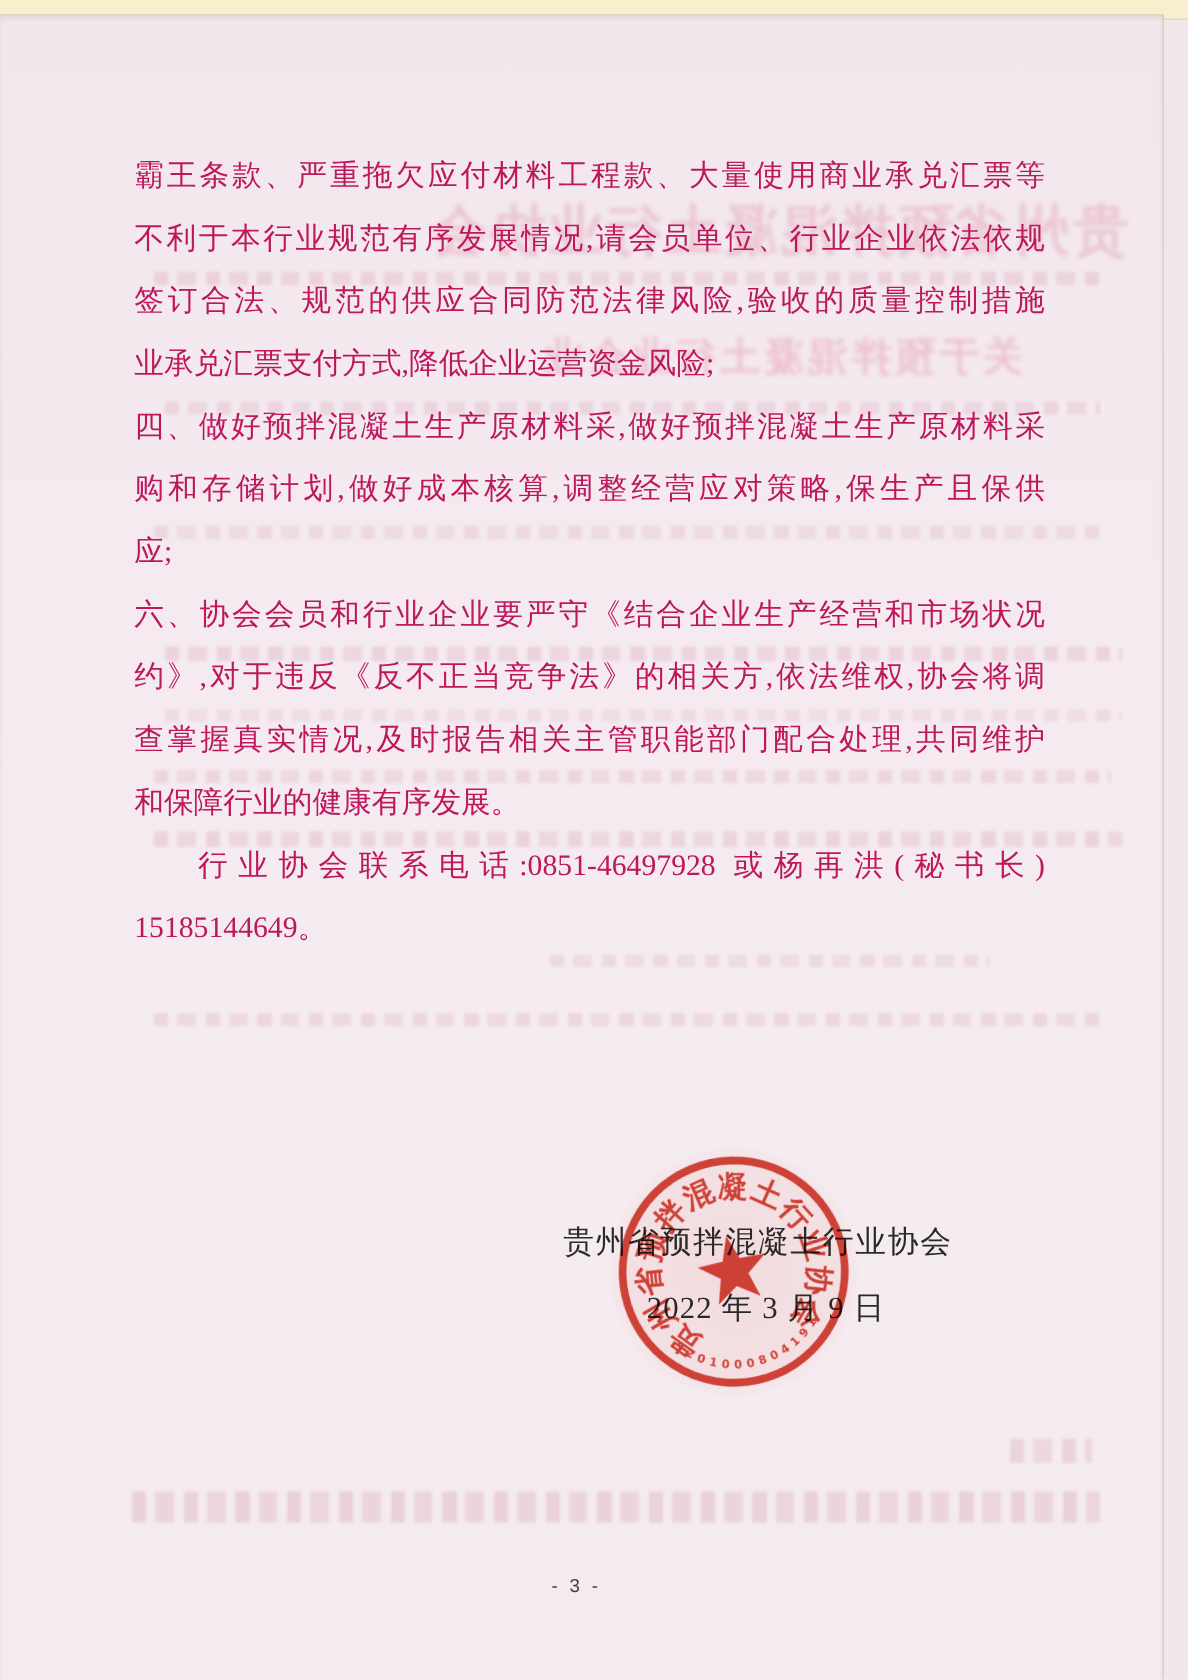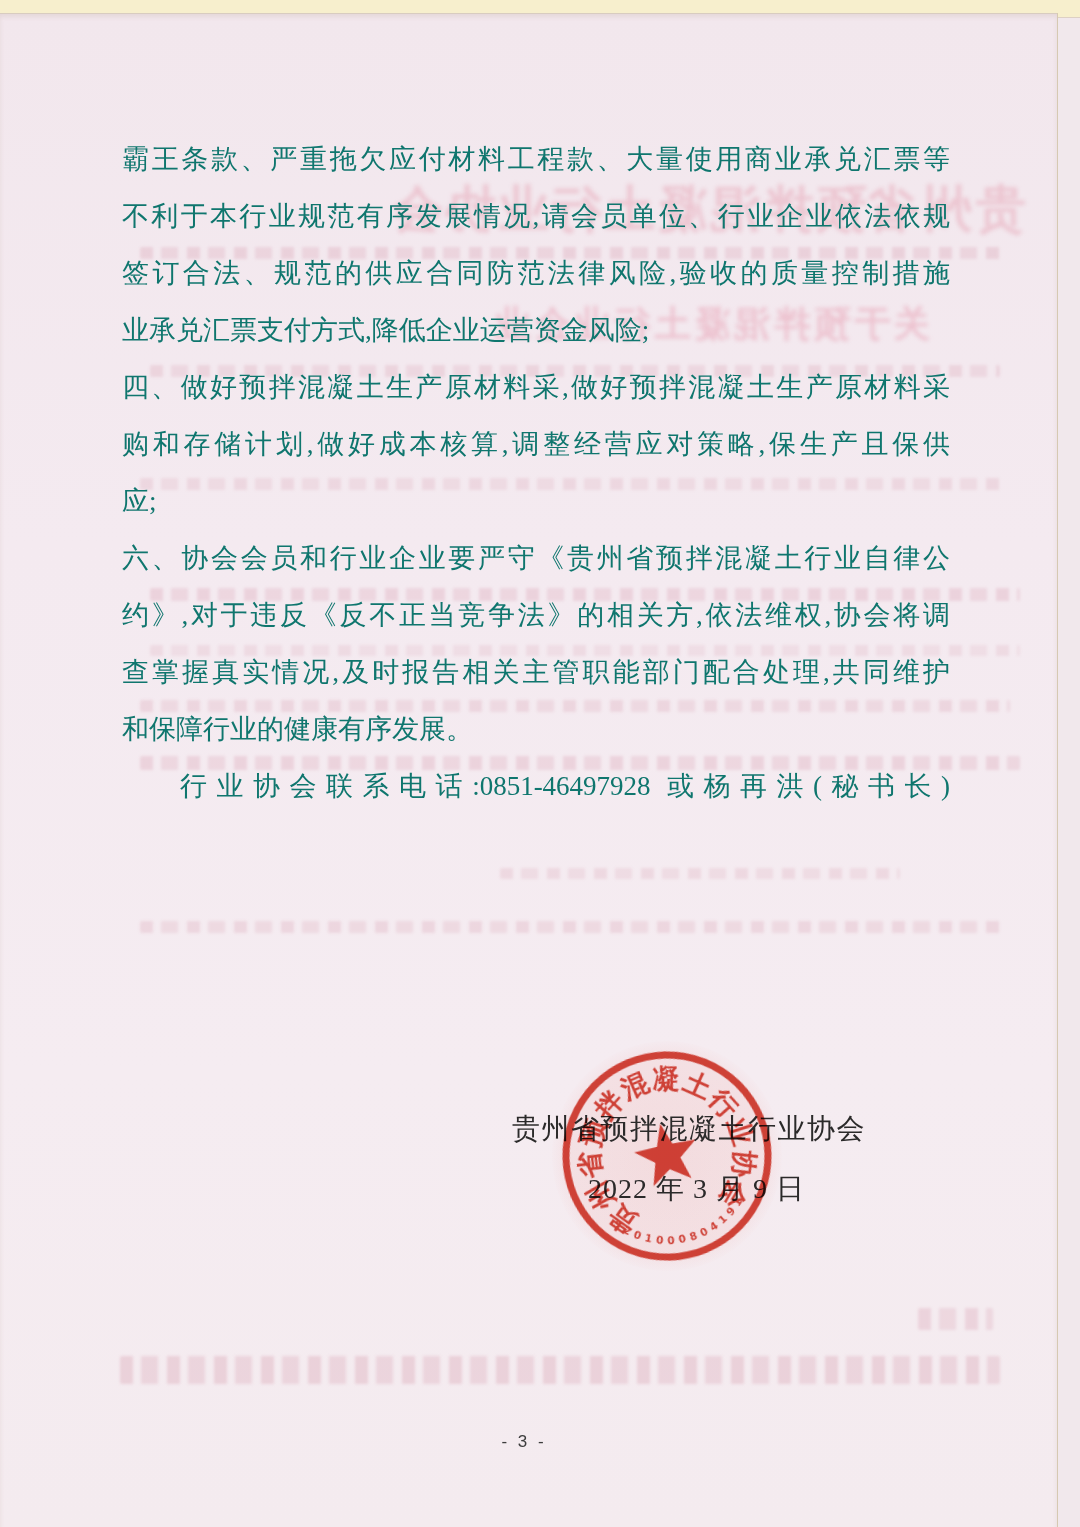--- a/index.html
+++ b/index.html
@@ -28,21 +28,21 @@
   .ghost-subtitle{left:470px;top:300px;width:460px;height:42px;
     font-size:36px;font-weight:bold;letter-spacing:4px;white-space:nowrap;
     color:rgba(226,120,146,.34);filter:blur(2px);transform:scaleX(-1);}
   .ghost-band{position:absolute;border-radius:2px;filter:blur(1.6px);
     background:repeating-linear-gradient(90deg,
       rgba(205,128,150,.5) 0 13px, rgba(205,128,150,0) 13px 21px,
       rgba(205,128,150,.42) 21px 38px, rgba(205,128,150,0) 38px 47px);}
 
   
   .textlayer{position:absolute;left:0;top:0;width:1080px;height:1527px;z-index:3;}
-  .body-text{position:absolute;left:122px;top:131px;width:828px;color:#0f766e;}
+  .body-text{position:absolute;left:122px;top:131px;width:828px;color:#be185d;}
   .bline{height:57px;line-height:57px;font-size:27px;white-space:nowrap;
     text-align:justify;text-align-last:justify;}
   .bline.last{text-align:right;text-align-last:left;}
   .bline.ind{padding-left:58px;width:770px;}
 
   .sig-org{position:absolute;left:512px;top:1110px;font-size:28px;letter-spacing:1.5px;
     color:#2b2a2a;white-space:nowrap;}
   .sig-date{position:absolute;left:588px;top:1170px;font-size:28px;letter-spacing:1px;
     color:#2b2a2a;white-space:nowrap;}
 
@@ -89,25 +89,26 @@
 
   <div class="textlayer">
     <div class="body-text">
       <div class="bline">霸王条款、严重拖欠应付材料工程款、大量使用商业承兑汇票等</div>
       <div class="bline">不利于本行业规范有序发展情况,请会员单位、行业企业依法依规</div>
       <div class="bline">签订合法、规范的供应合同防范法律风险,验收的质量控制措施</div>
       <div class="bline last">业承兑汇票支付方式,降低企业运营资金风险;</div>
       <div class="bline">四、做好预拌混凝土生产原材料采,做好预拌混凝土生产原材料采</div>
       <div class="bline">购和存储计划,做好成本核算,调整经营应对策略,保生产且保供</div>
       <div class="bline last">应;</div>
-      <div class="bline">六、协会会员和行业企业要严守《贵州省预拌混凝土行业自律公</div>
+      <div class="bline">六、协会会员和行业企业要严守《结合企业生产经营和市场状况</div>
       <div class="bline">约》,对于违反《反不正当竞争法》的相关方,依法维权,协会将调</div>
       <div class="bline">查掌握真实情况,及时报告相关主管职能部门配合处理,共同维护</div>
       <div class="bline last">和保障行业的健康有序发展。</div>
       <div class="bline ind">行业协会联系电话:0851-46497928 或杨再洪(秘书长)</div>
+      <div class="bline last">15185144649。</div>
     </div>
 
     <div class="sig-org">贵州省预拌混凝土行业协会</div>
     <div class="sig-date">2022 年 3 月 9 日</div>
 
     <div class="pagenum">- 3 -</div>
   </div>
 
   <svg class="stamp" viewBox="0 0 220 220">
     <defs>

